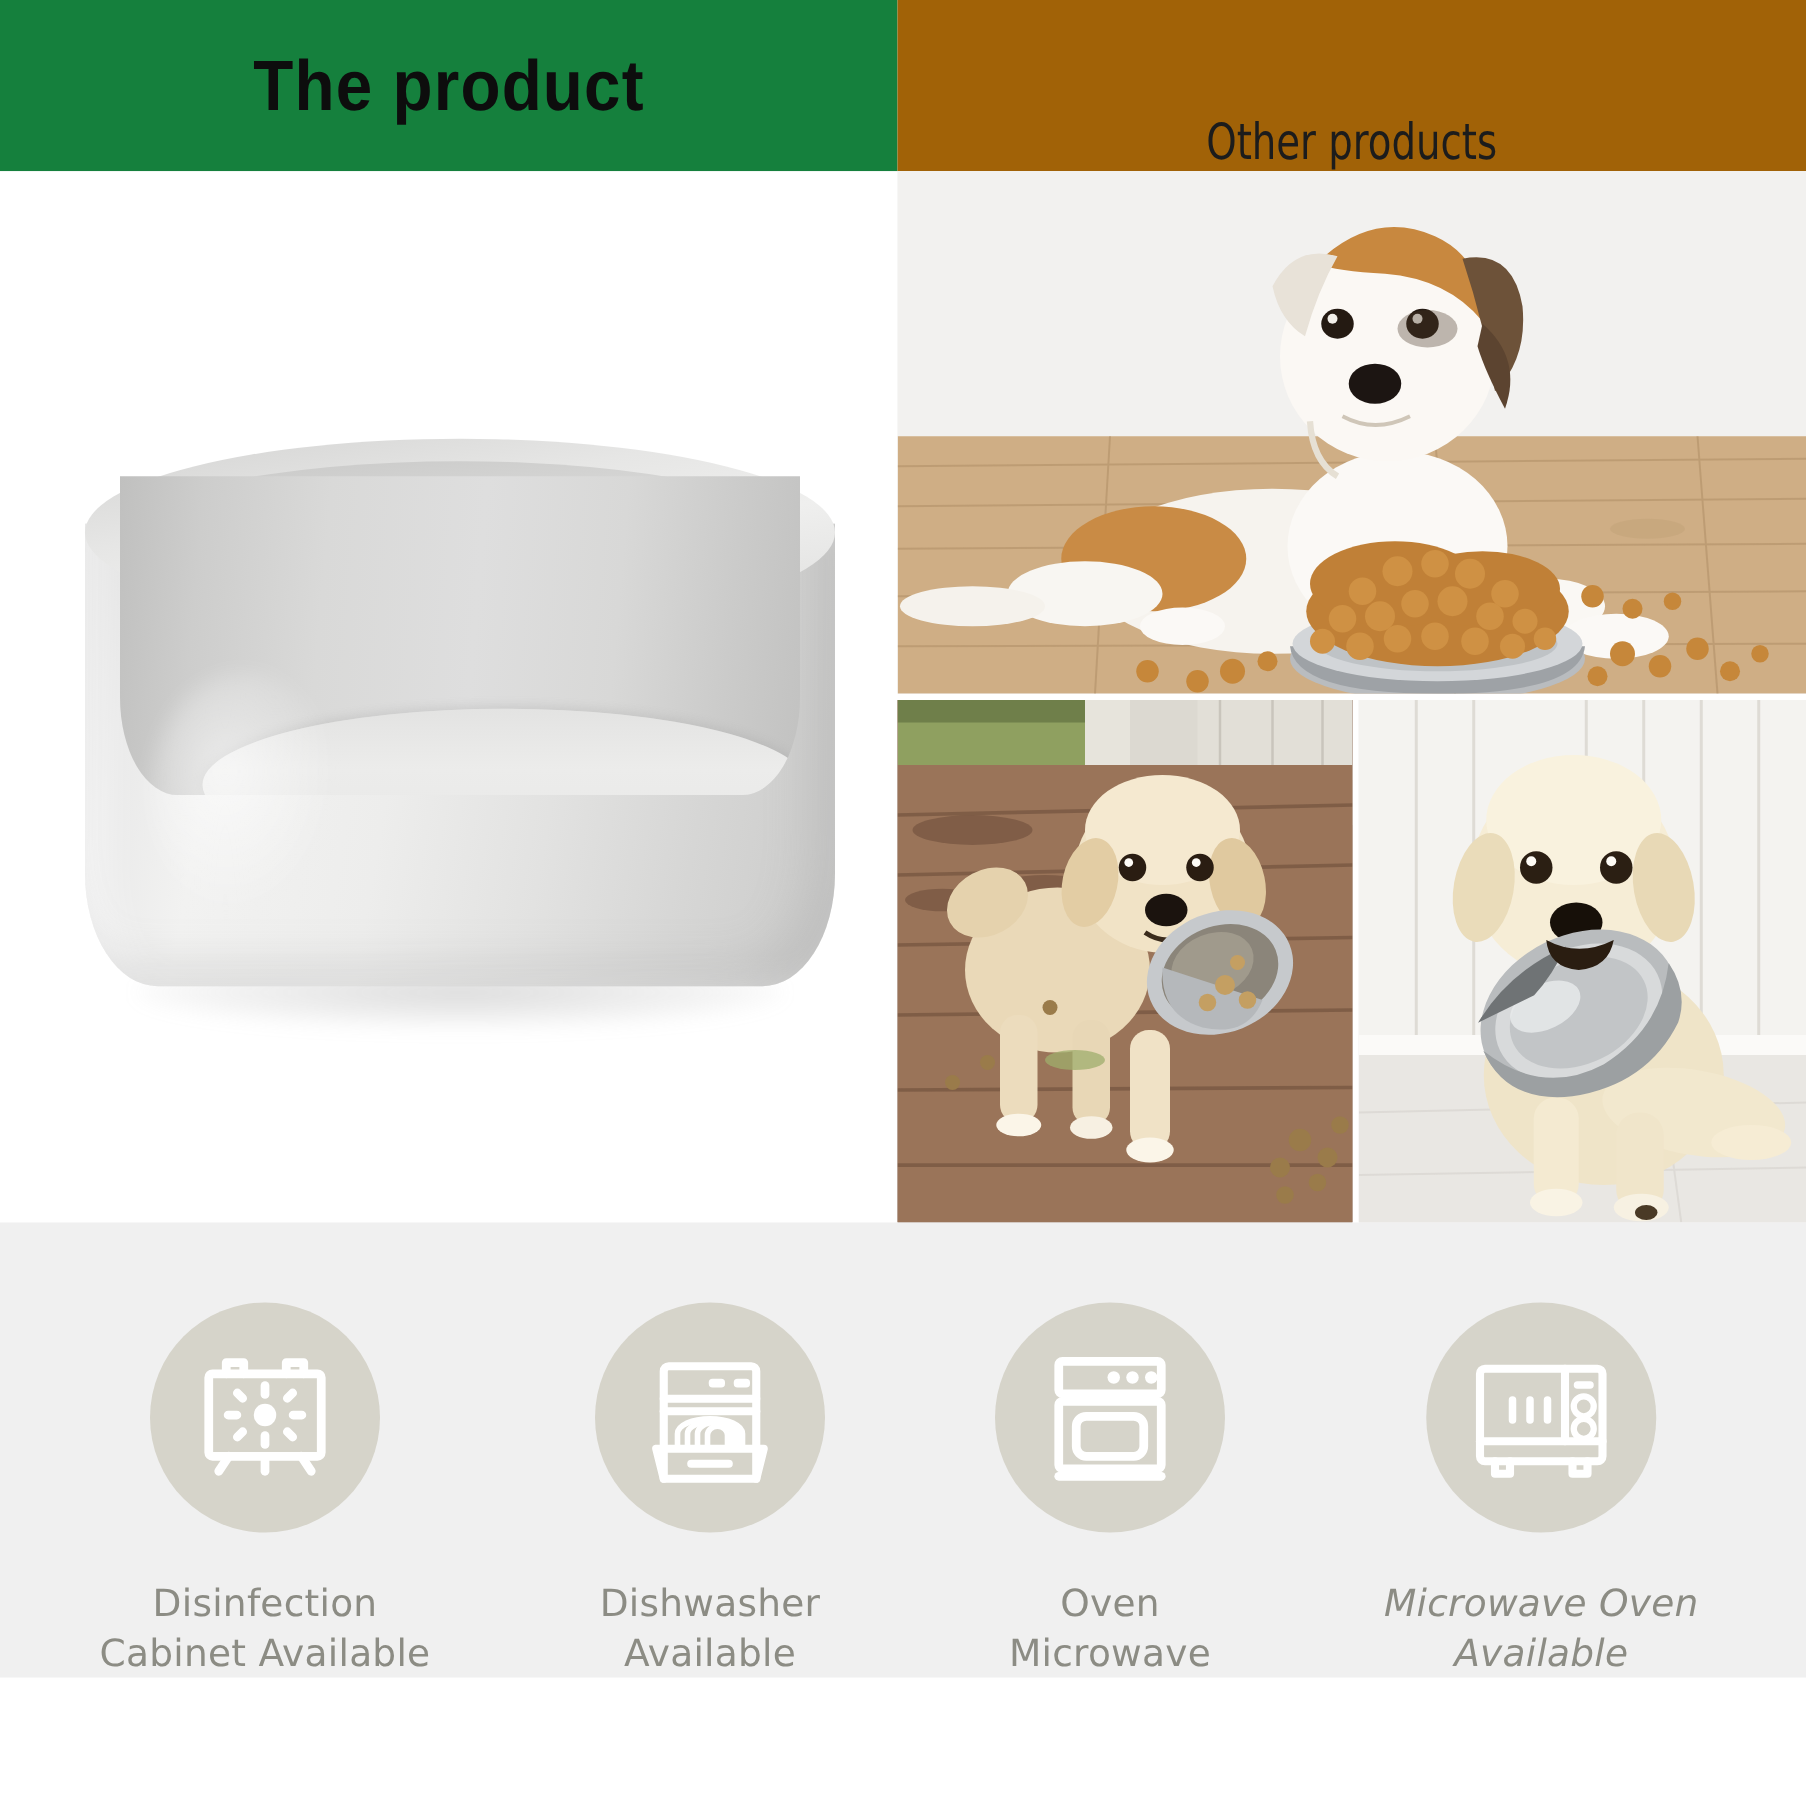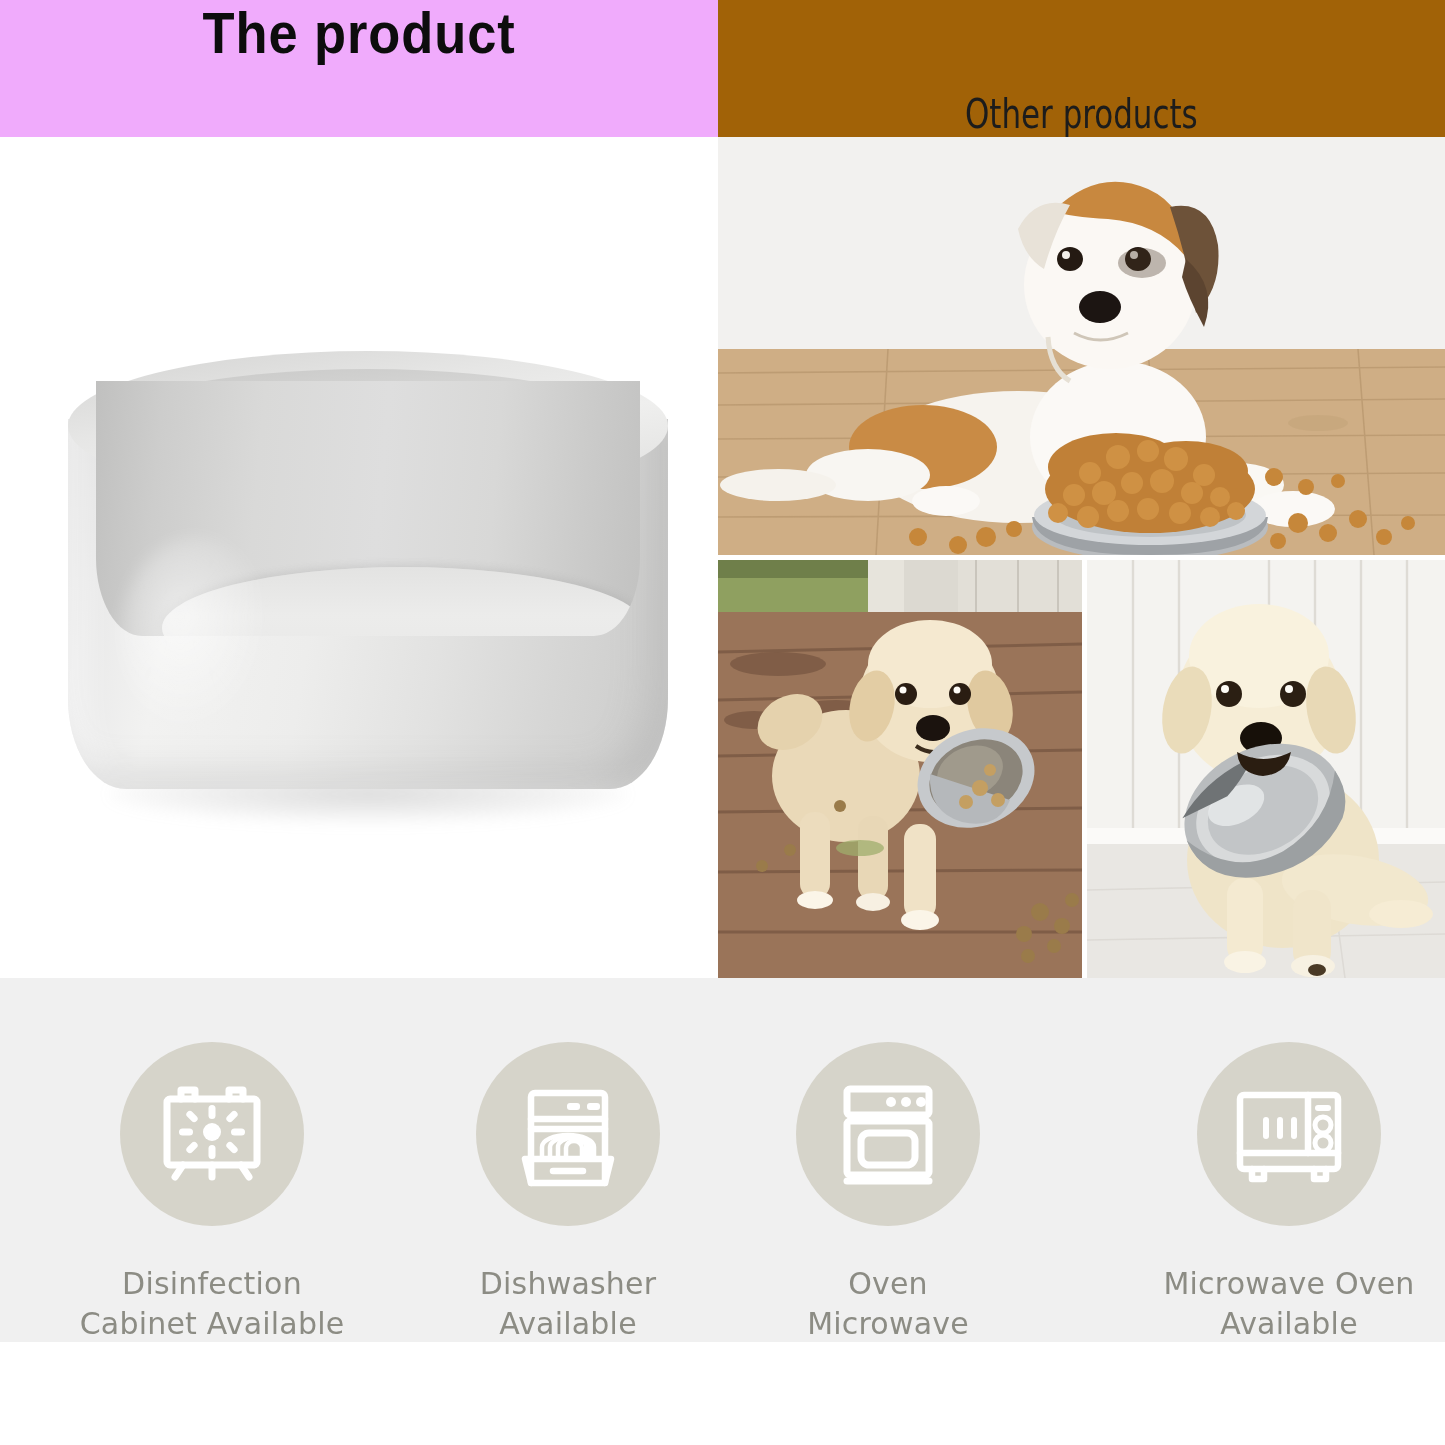--- a/index.html
+++ b/index.html
@@ -17,23 +17,23 @@
 
   
   .header-row {
     display: flex;
     width: 1445px;
     height: 137px;
   }
   .header-left {
     width: 718px;
     height: 137px;
-    background: #f0abfc;
+    background: #15803d;
     display: flex;
-    align-items: flex-start;
+    align-items: center;
     justify-content: center;
     box-sizing: border-box;
   }
   .header-left-text {
     font-family: "Liberation Sans Narrow", "Liberation Sans", sans-serif;
     font-weight: bold;
     font-size: 57px;
     color: #0d0d0d;
     letter-spacing: 1px;
     transform: scaleX(0.92);
@@ -549,21 +549,21 @@
           <circle cx="62" cy="27" r="5"></circle>
           <circle cx="77" cy="27" r="5"></circle>
           <circle cx="92" cy="27" r="5"></circle>
         </g>
       </svg>
     </div>
     <div class="feature-label">Oven
 Microwave</div>
   </div>
 
-  <div class="feature" style="left:1144px;">
+  <div class="feature" style="left:1088px;font-style:italic;">
     <div class="feature-circle">
       <svg width="118" height="118" viewBox="0 0 118 118">
         <g fill="none" stroke="#ffffff" stroke-width="6.5" stroke-linecap="round" stroke-linejoin="round">
           <rect x="10" y="20" width="98" height="74" rx="4"></rect>
           <line x1="78" y1="20" x2="78" y2="78"></line>
           <line x1="10" y1="78" x2="108" y2="78"></line>
           <path d="M22 94 v10 h12 v-10"></path>
           <path d="M84 94 v10 h12 v-10"></path>
         </g>
         <g fill="#ffffff">

